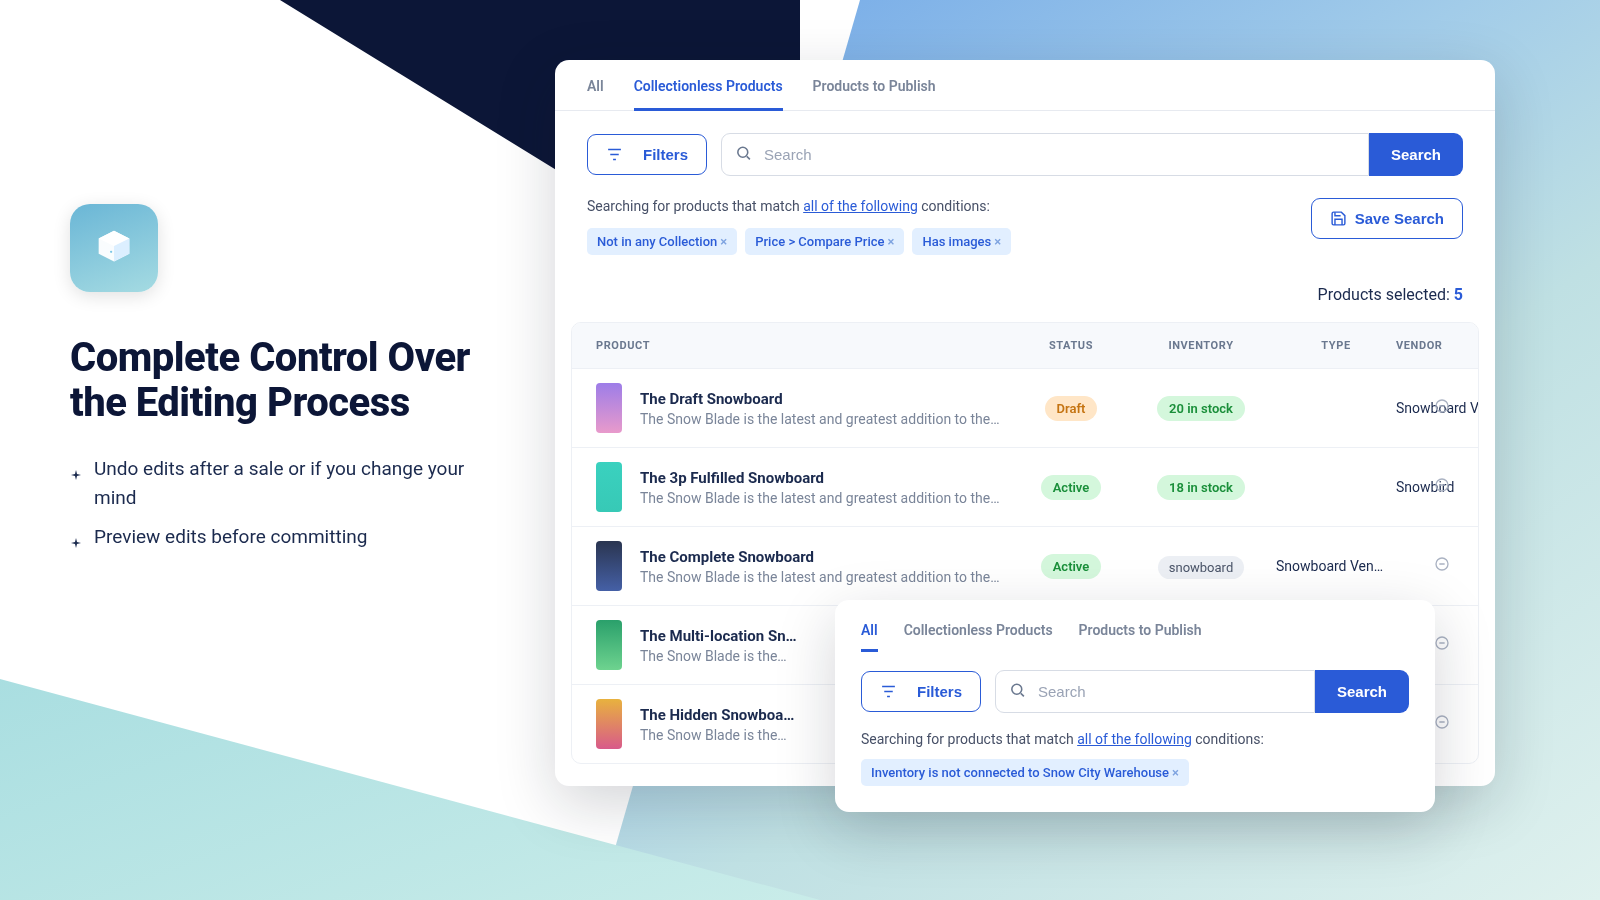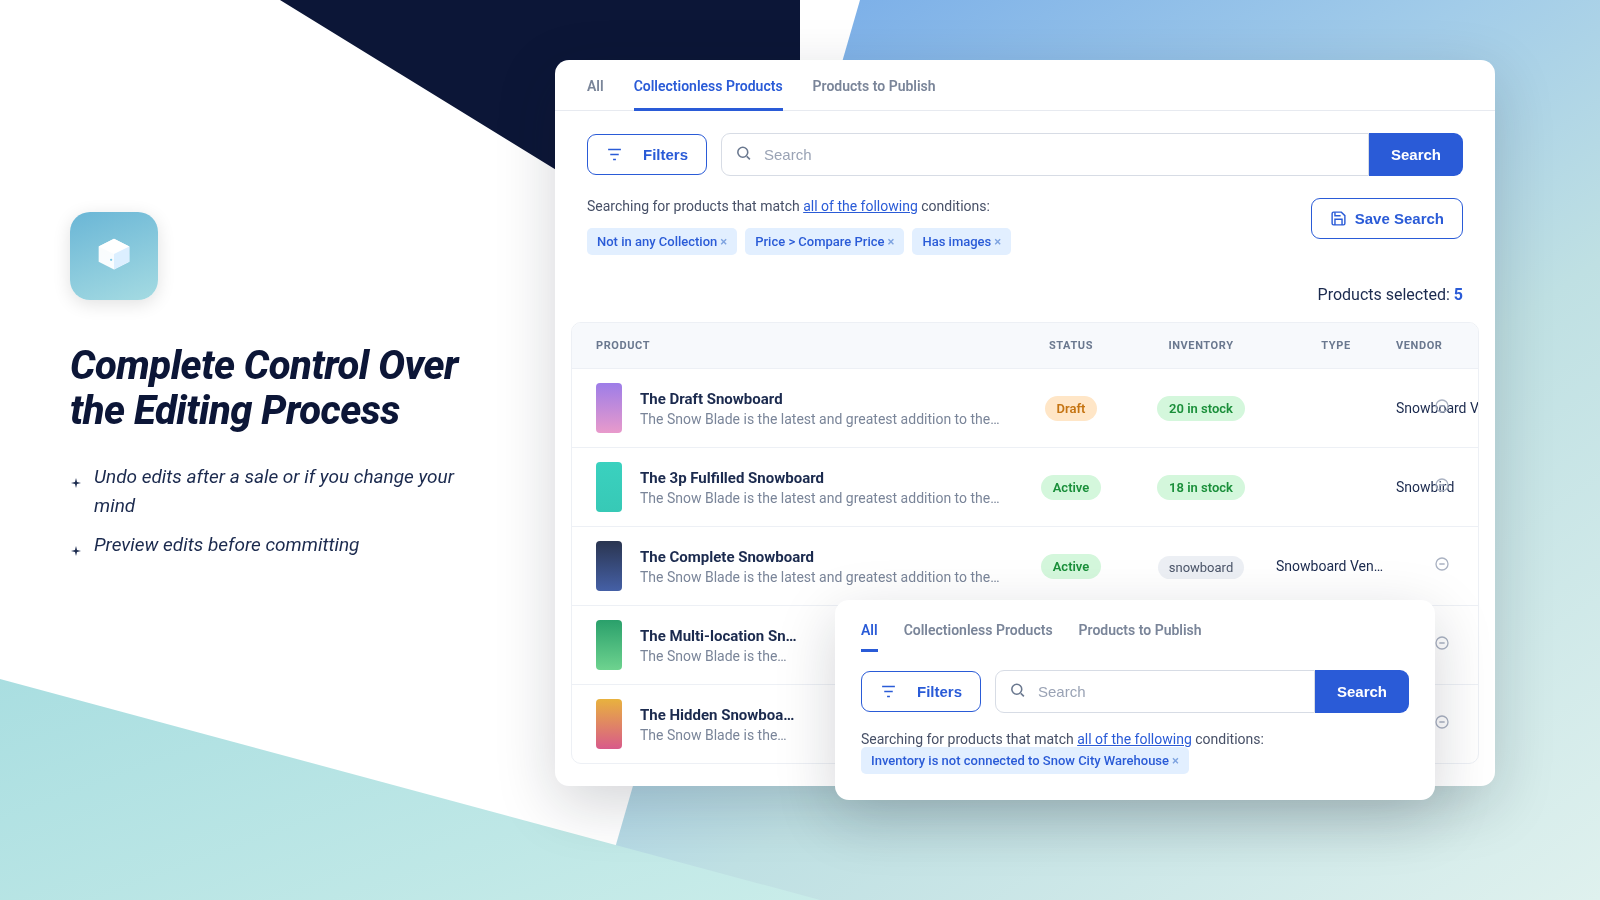--- a/index.html
+++ b/index.html
@@ -21,21 +21,21 @@
   position: absolute; top: 0; right: 0; width: 1000px; height: 900px;
   background: linear-gradient(145deg, #6ea5e8 0%, #a2cce9 38%, #bfe0e3 60%, #dff1ee 100%);
   clip-path: polygon(26% 0, 100% 0, 100% 100%, 0 100%);
 }
 .bg-bottom-left {
   position: absolute; left:0; bottom:0; width: 820px; height: 260px;
   background: linear-gradient(160deg,#a7dde0, #c9ece9);
   clip-path: polygon(0 100%, 100% 100%, 0 15%);
 }
 .left-panel {
-  position: absolute; left: 70px; top: 212px; width: 400px; font-style: italic;
+  position: absolute; left: 70px; top: 204px; width: 400px;
 }
 .app-icon {
   width: 88px; height: 88px; border-radius: 20px;
   background: linear-gradient(160deg,#6ab6d6,#a5dbe2);
   display:flex; align-items:center; justify-content:center;
   box-shadow: 0 4px 18px rgba(0,0,0,.12);
 }
 .app-icon svg { width: 46px; height: 46px; }
 .headline {
   margin-top: 44px;
@@ -111,21 +111,21 @@
 .center { text-align:center; }
 .row-action-icon { position:absolute; right:28px; color:#aab2c2; }
 .trow { position:relative; }
 
 
 .card-overlay .tabs { padding: 0; border:none; gap:26px; }
 .card-overlay .tab { padding-bottom:11px; border-bottom-width:3px; border-bottom-style:solid; border-bottom-color:transparent; margin:0; }
 .card-overlay .tab.active { border-bottom-color:#2a5bd7; }
 .card-overlay .toolbar { padding: 18px 0 0; }
 .card-overlay .cond-text { margin-top: 18px; }
-.card-overlay .chips { margin-top: 0; }
+.card-overlay .chips { margin-top: 12px; }
 </style>
 </head>
 <body>
 
 <div class="bg-shapes">
   <div class="bg-top-right"></div>
   <div class="bg-top-triangle"></div>
   <div class="bg-bottom-left"></div>
 </div>
 

